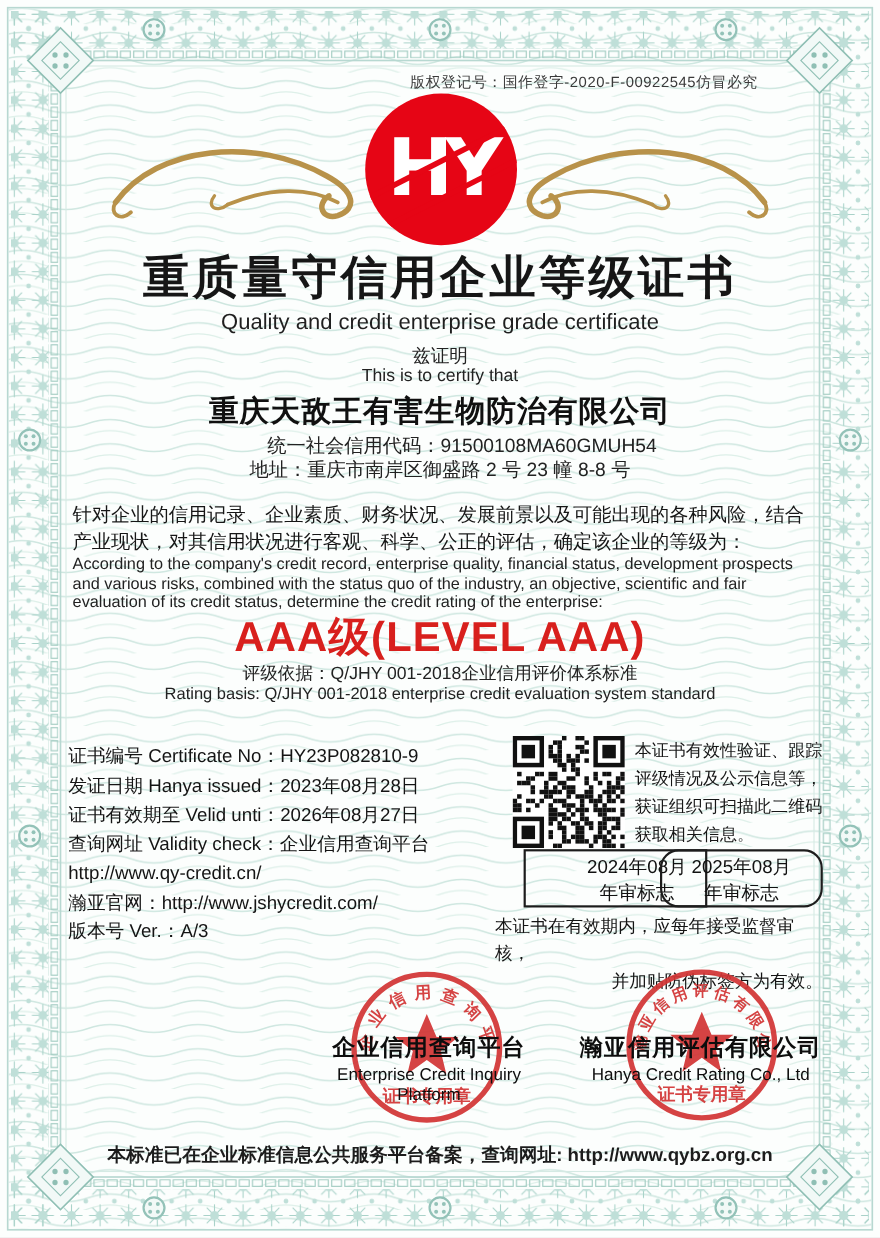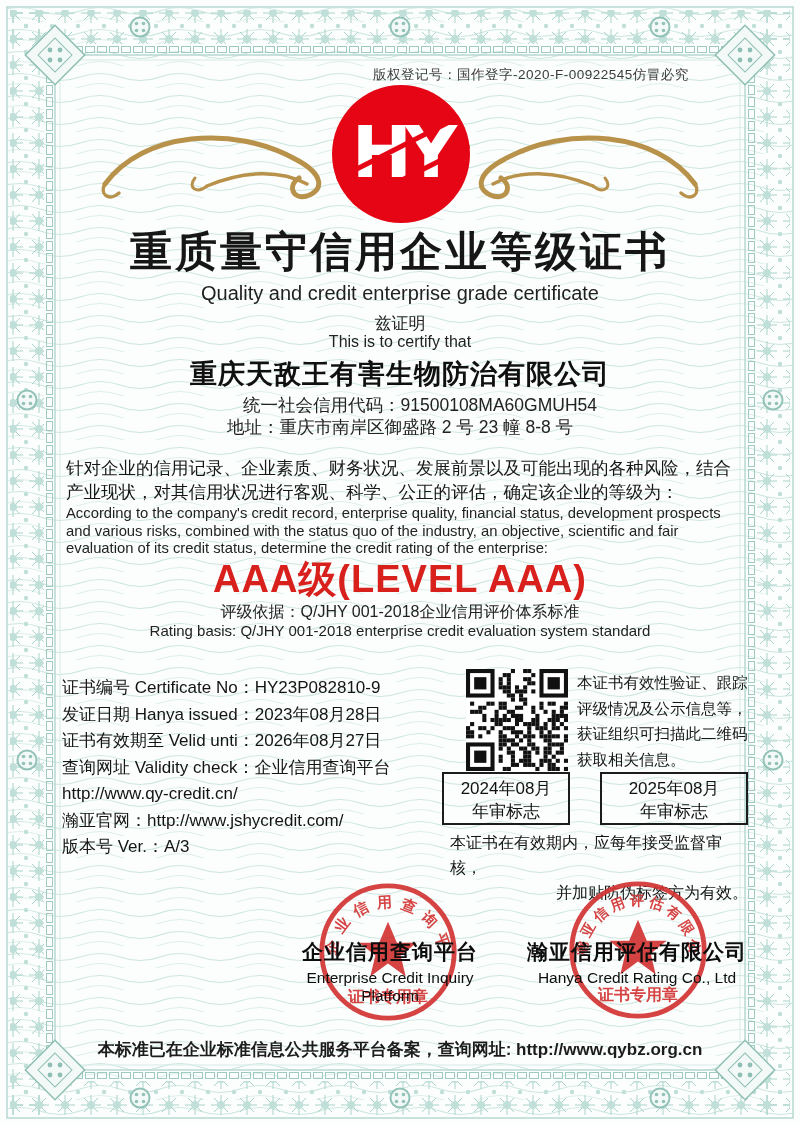--- a/index.html
+++ b/index.html
@@ -28,22 +28,22 @@
   .stmt-cn{left:66px;top:456px;width:670px;font-size:17.5px;line-height:24px;color:#161616;}
   .stmt-en{left:66px;top:505px;width:674px;font-size:14.8px;line-height:17.5px;color:#222;}
   .rating{top:554px;font-size:38px;font-weight:900;color:#d8201d;letter-spacing:1px;}
   .basis-cn{top:602px;font-size:16px;}
   .basis-en{top:622px;font-size:15px;}
   .details{left:62px;top:675px;font-size:17px;line-height:26.5px;color:#141414;}
   .qr{left:466px;top:669px;width:102px;height:102px;background:#fff;}
   .qr-note{left:577px;top:670px;width:172px;font-size:15.5px;line-height:25.5px;color:#161616;}
   .badge{top:772px;height:46px;border:2px solid #1c1c1c;text-align:center;font-size:17px;
          line-height:23px;padding-top:3px;color:#111;}
-  .badge.b1{left:442px;width:124px;}
-  .badge.b2{left:600px;width:144px;}
+  .badge.b1{left:476px;width:124px;padding-left:39px;}
+  .badge.b2{left:600px;width:144px;border-radius:17px;}
   .supervision{left:450px;top:830px;width:298px;font-size:16px;line-height:25px;color:#141414;}
   .supervision .l2{text-align:right;}
   .sealsvg{width:146px;height:146px;opacity:.92;}
   .seal-l{left:315px;top:879px;}
   .seal-r{left:565px;top:877px;}
   .seal-label{text-align:center;z-index:5;}
   .seal-label .cn{font-size:21px;font-weight:bold;color:#0d0d0d;letter-spacing:1px;}
   .seal-label .en{font-size:15.5px;color:#0d0d0d;margin-top:3px;}
   .lbl-l{left:278px;top:938px;width:224px;}
   .lbl-r{left:515px;top:938px;width:244px;}

